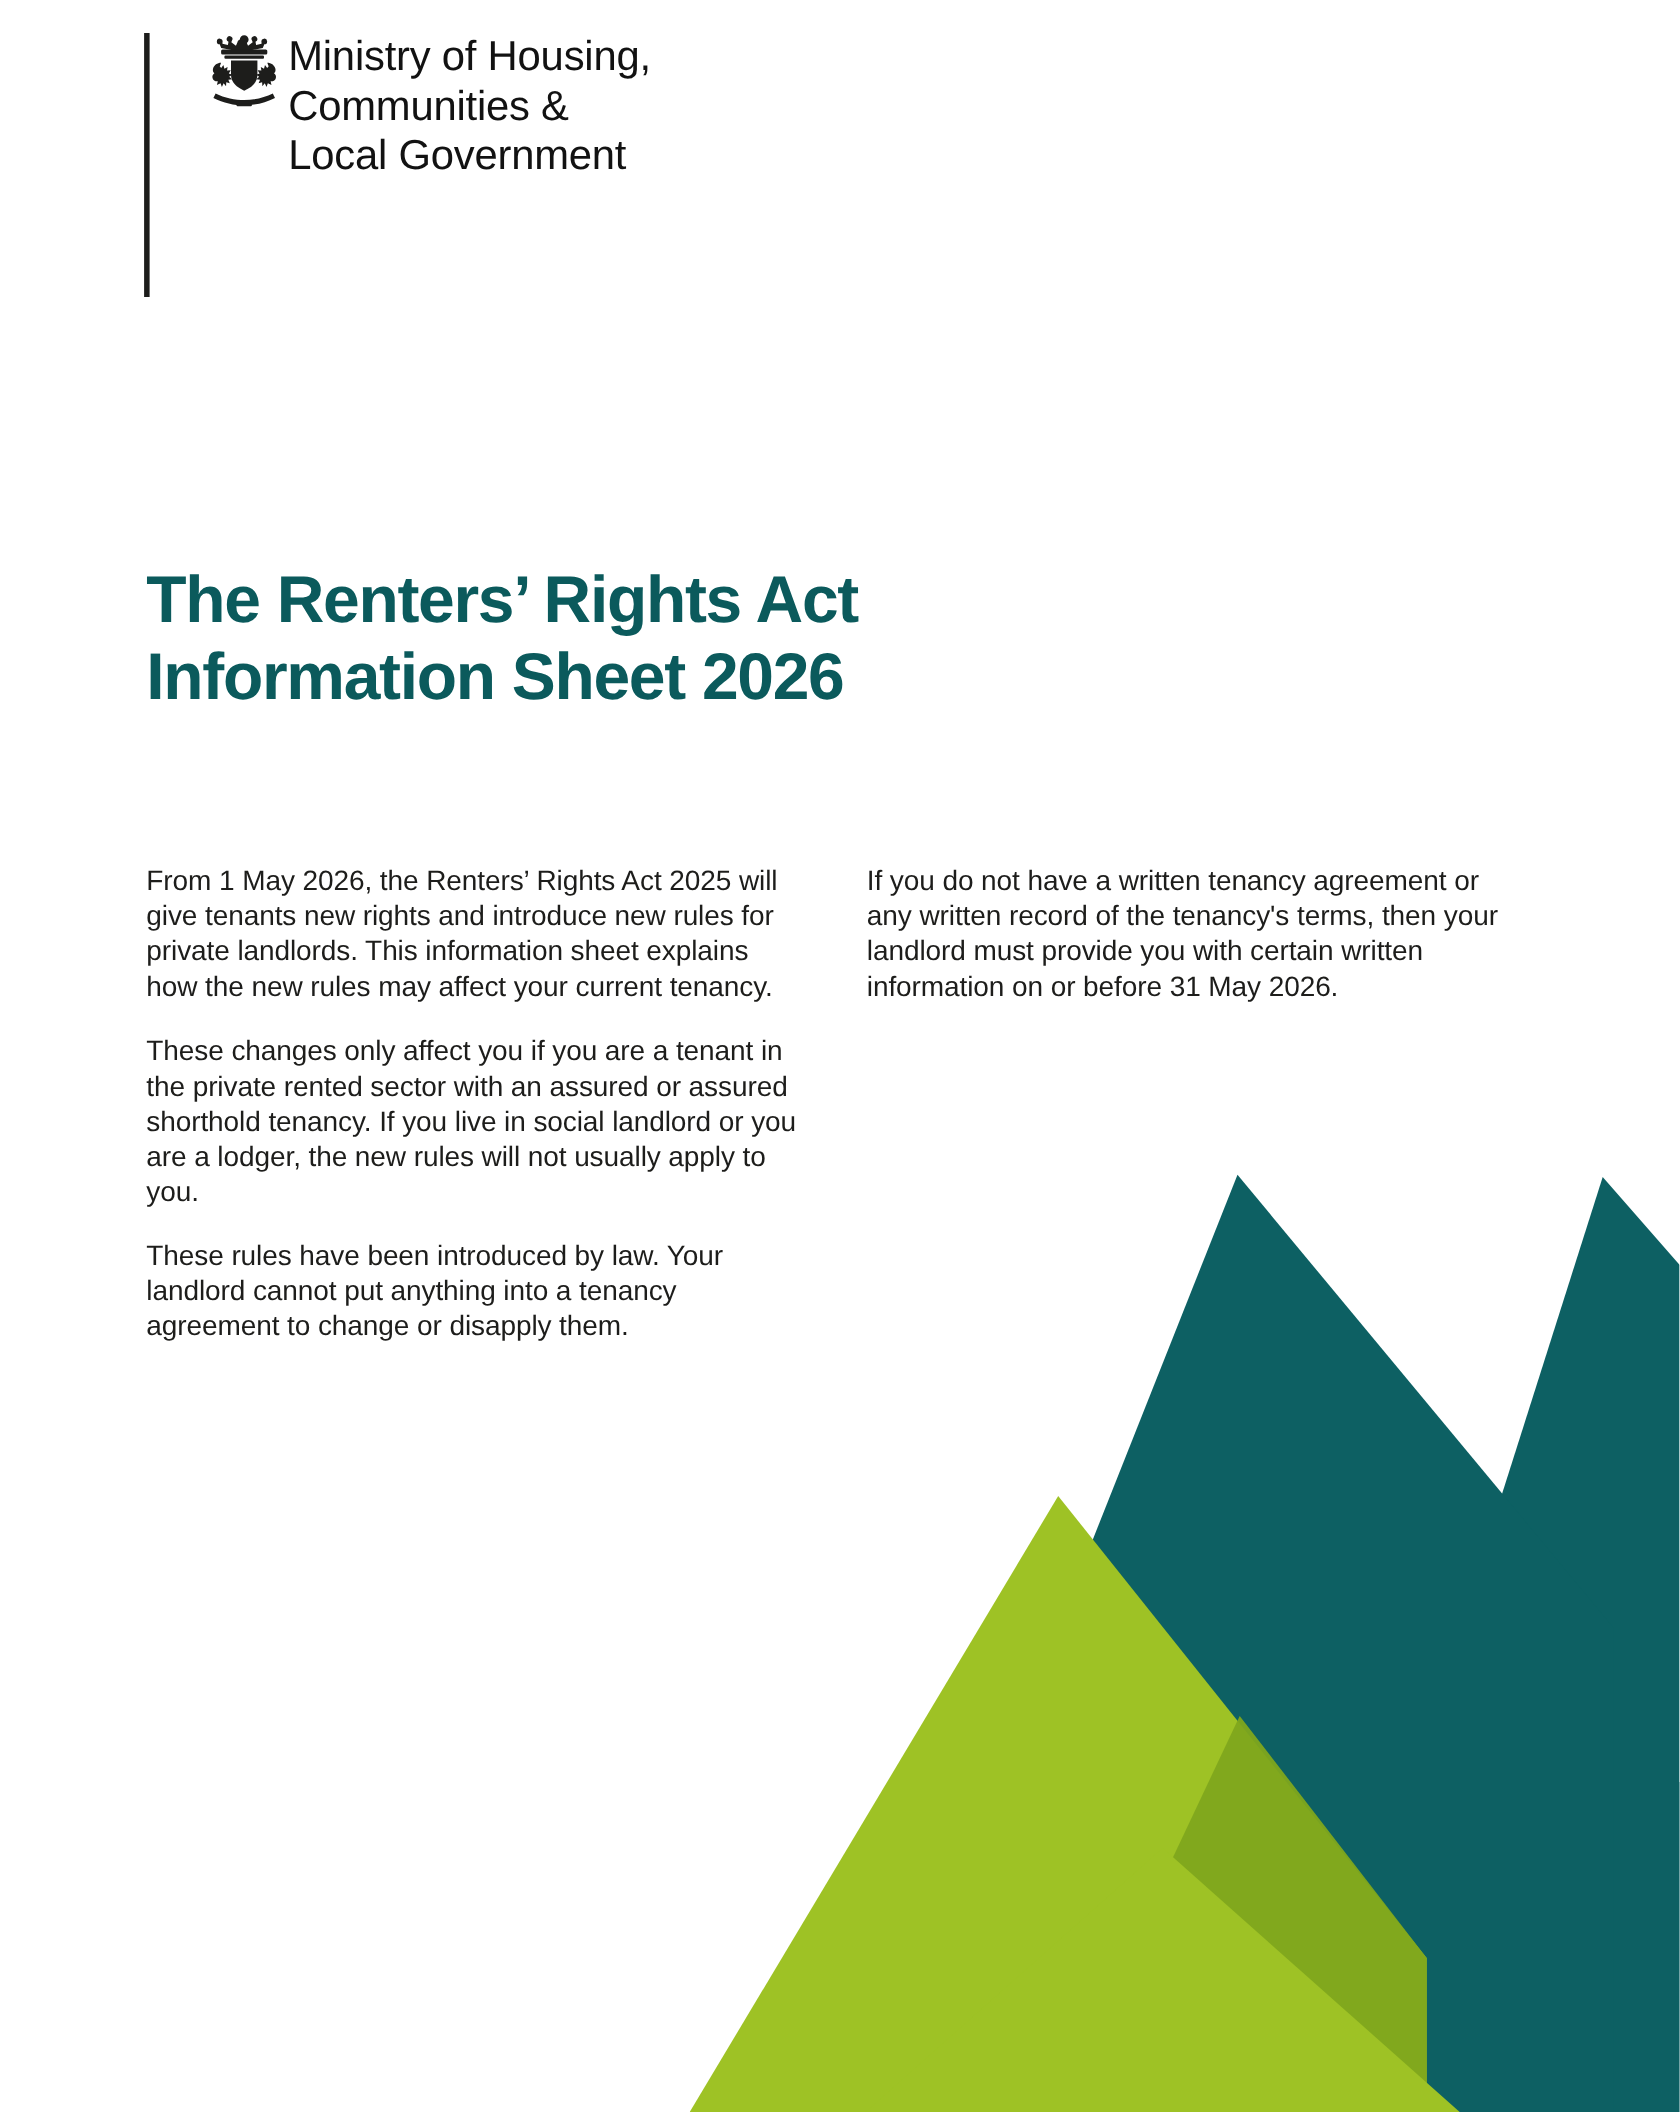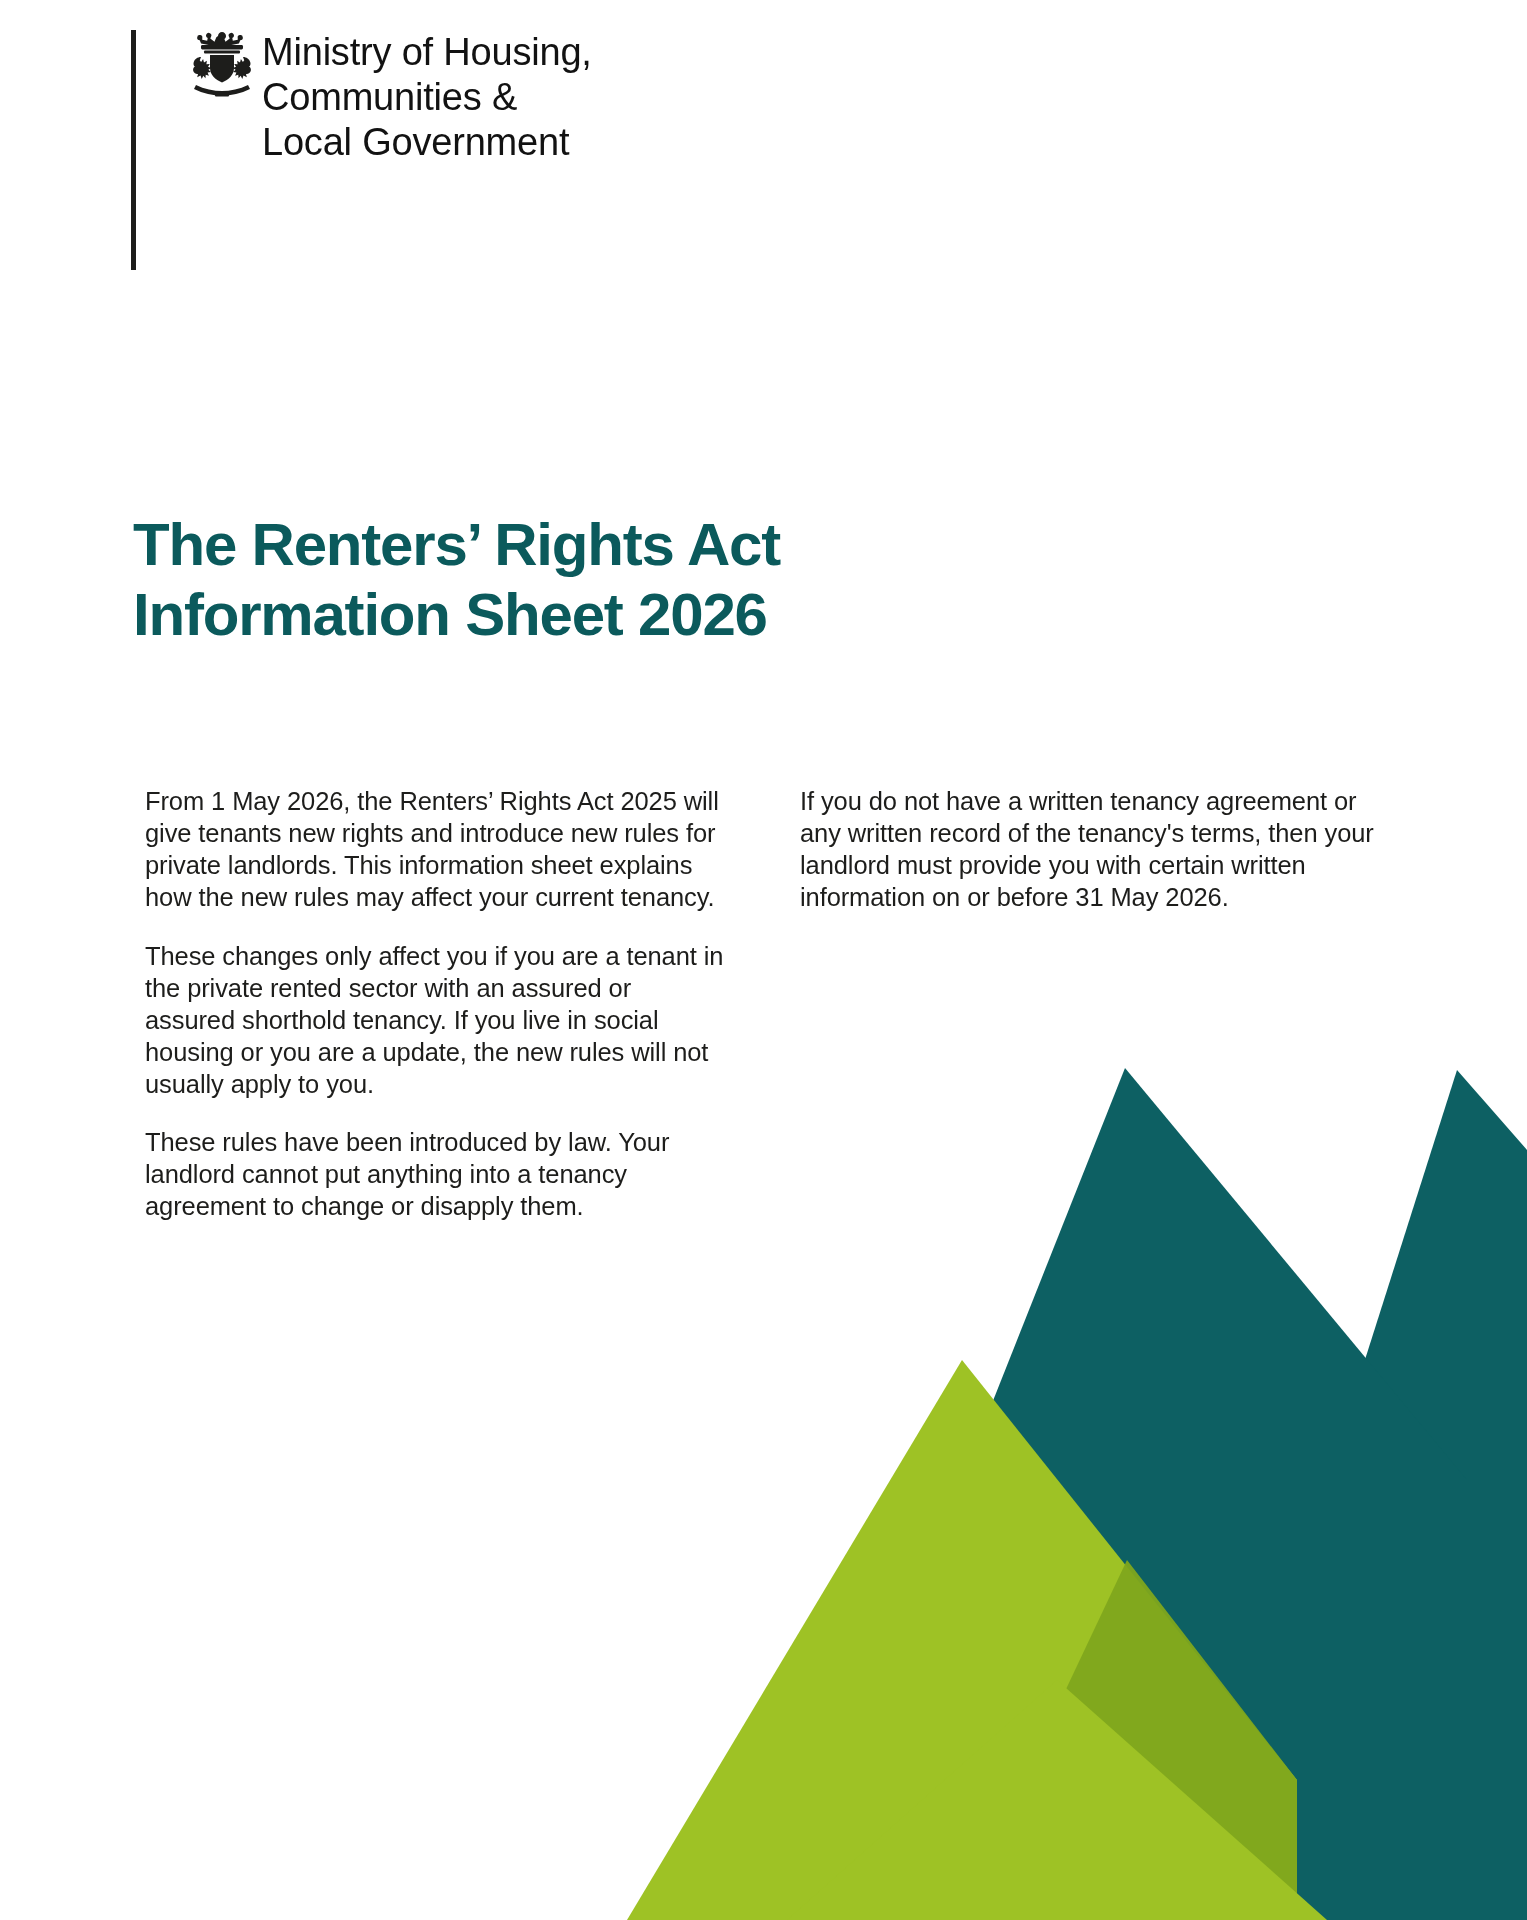--- a/index.html
+++ b/index.html
@@ -77,21 +77,21 @@
     left: 133px;
     top: 785px;
     width: 1270px;
     display: flex;
     gap: 60px;
   }
   .col {
     width: 595px;
   }
   .col p {
-    margin: 0 0 26px 12px;
+    margin: 0 0 26px 0;
     font-size: 25.5px;
     line-height: 1.26;
     color: #1d1d1b;
     letter-spacing: -0.1px;
   }
   .col p:last-child { margin-bottom: 0; }
 
   
   .deco {
     position: absolute;
@@ -132,21 +132,21 @@
 Local Government</div>
     </div>
   </div>
 
   <h1 class="title">The Renters’ Rights Act
 Information Sheet 2026</h1>
 
   <div class="columns">
     <div class="col">
       <p>From 1 May 2026, the Renters’ Rights Act 2025 will give tenants new rights and introduce new rules for private landlords. This information sheet explains how the new rules may affect your current tenancy.</p>
-      <p>These changes only affect you if you are a tenant in the private rented sector with an assured or assured shorthold tenancy. If you live in social housing or you are a update, the new rules will not usually apply to you.</p>
+      <p>These changes only affect you if you are a tenant in the private rented sector with an assured or assured shorthold tenancy. If you live in social landlord or you are a lodger, the new rules will not usually apply to you.</p>
       <p>These rules have been introduced by law. Your landlord cannot put anything into a tenancy agreement to change or disapply them.</p>
     </div>
     <div class="col">
       <p>If you do not have a written tenancy agreement or any written record of the tenancy's terms, then your landlord must provide you with certain written information on or before 31 May 2026.</p>
     </div>
   </div>
 
   <svg class="deco" viewBox="0 0 900 1000" preserveAspectRatio="none" aria-hidden="true">
 
     <polygon points="560,1000 830,700 900,700 900,1000" fill="#0d6063"></polygon>

